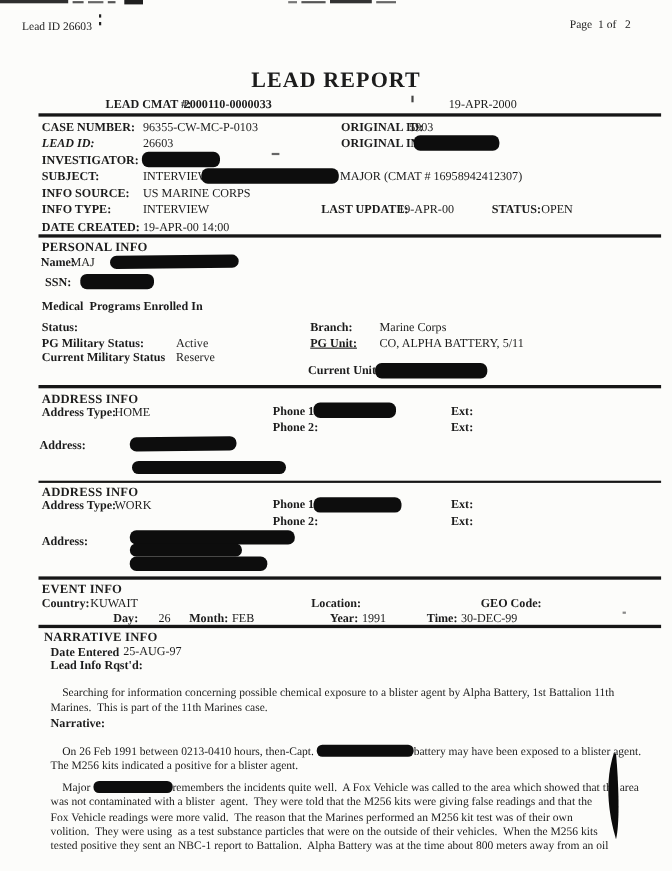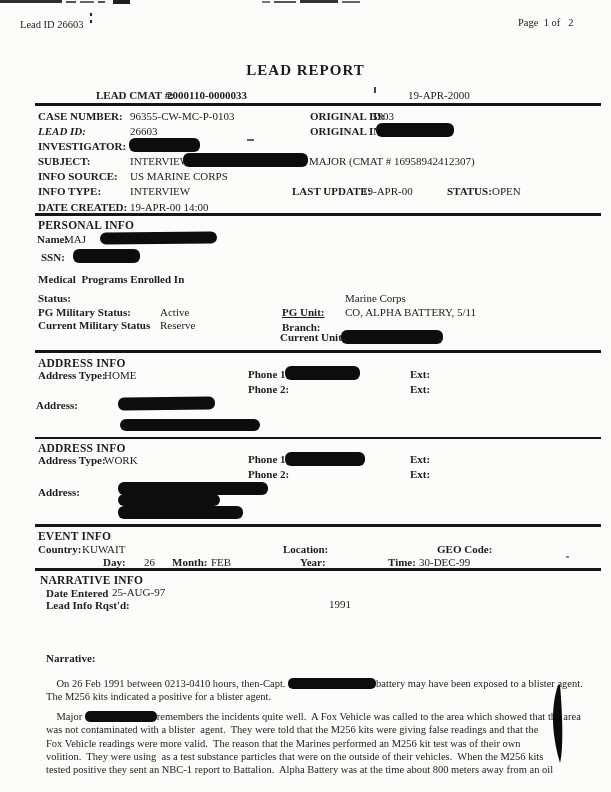--- a/index.html
+++ b/index.html
@@ -3,21 +3,21 @@
 <meta charset="utf-8">
 <style>
   html,body{margin:0;padding:0;background:#fcfcfa;}
   .page{position:relative;width:611px;height:792px;background:#fcfcfa;
         font-family:"Liberation Serif","DejaVu Serif",serif;color:#1c1c1c;overflow:hidden;}
   .abs{position:absolute;white-space:pre;}
   .lbl{font-weight:bold;font-size:11px;}
   .val{font-size:11px;}
   .sec{font-weight:bold;font-size:11.5px;letter-spacing:.2px;}
   .small{font-size:10.5px;}
-  .title{font-weight:bold;font-size:15px;letter-spacing:1px;text-align:center;left:0;width:611px;}
+  .title{font-weight:bold;font-size:20px;letter-spacing:1px;text-align:center;left:0;width:611px;}
   .para{position:absolute;font-size:10.5px;line-height:13.2px;white-space:pre;}
   .redact{position:absolute;background:#0d0d0d;border-radius:6px;}
   .redact-inline{display:inline-block;background:#0d0d0d;border-radius:5px;height:11px;vertical-align:-2px;}
   .rule{position:absolute;background:#161616;}
   .artifact{position:absolute;}
 </style>
 </head>
 <body>
 
 <div class="page">
@@ -83,21 +83,21 @@
   <span class="abs sec" style="left:38px;top:219px;">PERSONAL INFO</span>
   <span class="abs lbl" style="left:37px;top:233px;">Name:</span>
   <span class="abs val" style="left:64px;top:233px;">MAJ</span>
   <div class="redact" style="left:100px;top:232px;width:117px;height:12px;transform:rotate(-0.6deg);"></div>
   <span class="abs lbl" style="left:41px;top:251px;">SSN:</span>
   <div class="redact" style="left:73px;top:249px;width:67px;height:14px;"></div>
 
   <span class="abs lbl" style="left:38px;top:273px;">Medical  Programs Enrolled In</span>
 
   <span class="abs lbl" style="left:38px;top:292px;">Status:</span>
-  <span class="abs lbl" style="left:282px;top:292px;margin-top:29px;">Branch:</span>
+  <span class="abs lbl" style="left:282px;top:292px;">Branch:</span>
   <span class="abs val" style="left:345px;top:292px;">Marine Corps</span>
 
   <span class="abs lbl" style="left:38px;top:306px;">PG Military Status:</span>
   <span class="abs val" style="left:160px;top:306px;">Active</span>
   <span class="abs lbl" style="left:282px;top:306px;text-decoration:underline;">PG Unit:</span>
   <span class="abs val" style="left:345px;top:306px;">CO, ALPHA BATTERY, 5/11</span>
 
   <span class="abs lbl" style="left:38px;top:319px;">Current Military Status</span>
   <span class="abs val" style="left:160px;top:319px;">Reserve</span>
 
@@ -138,31 +138,35 @@
   <span class="abs sec" style="left:38px;top:530px;">EVENT INFO</span>
   <span class="abs lbl" style="left:38px;top:543px;">Country:</span>
   <span class="abs val" style="left:82px;top:543px;">KUWAIT</span>
   <span class="abs lbl" style="left:283px;top:543px;">Location:</span>
   <span class="abs lbl" style="left:437px;top:543px;">GEO Code:</span>
   <span class="abs lbl" style="left:103px;top:556px;">Day:</span>
   <span class="abs val" style="left:144px;top:556px;">26</span>
   <span class="abs lbl" style="left:172px;top:556px;">Month:</span>
   <span class="abs val" style="left:211px;top:556px;">FEB</span>
   <span class="abs lbl" style="left:300px;top:556px;">Year:</span>
-  <span class="abs val" style="left:329px;top:556px;margin-top:42px;">1991</span>
+  <span class="abs val" style="left:329px;top:556px;">1991</span>
   <span class="abs lbl" style="left:388px;top:556px;">Time:</span>
   <span class="abs val" style="left:419px;top:556px;">30-DEC-99</span>
 
   <div class="rule" style="left:35px;top:568px;width:566px;height:3px;"></div>
 
   <span class="abs sec" style="left:40px;top:574px;">NARRATIVE INFO</span>
   <span class="abs lbl" style="left:46px;top:587px;">Date Entered</span>
   <span class="abs val" style="left:112px;top:586px;">25-AUG-97</span>
   <span class="abs lbl" style="left:46px;top:599px;">Lead Info Rqst'd:</span>
 
+  <div class="para" style="left:46px;top:611px;">
+    <span>Searching for information concerning possible chemical exposure to a blister agent by Alpha Battery, 1st Battalion 11th
+Marines.  This is part of the 11th Marines case.</span>
+  </div>
 
   <span class="abs lbl" style="left:46px;top:652px;">Narrative:</span>
 
   <div class="para" style="left:46px;top:664px;">
     <span>On 26 Feb 1991 between 0213-0410 hours, then-Capt. </span><span class="redact-inline" style="width:88px;"></span><span>battery may have been exposed to a blister agent.
 The M256 kits indicated a positive for a blister agent.</span>
   </div>
 
   <div class="para" style="left:46px;top:697px;">
     <span>Major </span><span class="redact-inline" style="width:72px;"></span><span>remembers the incidents quite well.  A Fox Vehicle was called to the area which showed that the area

